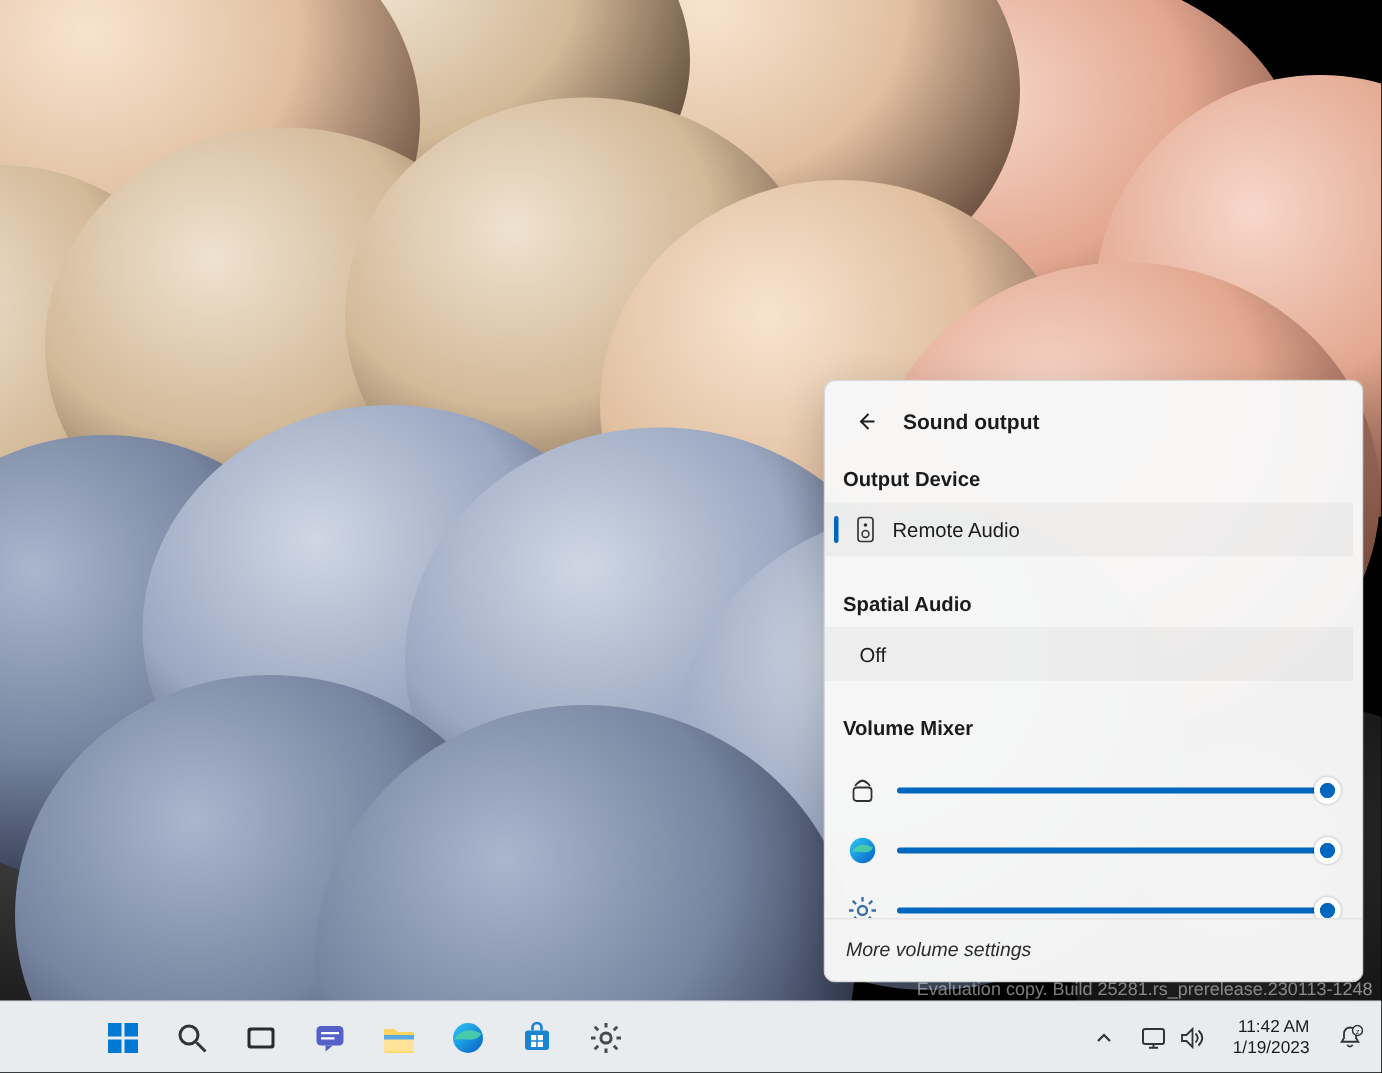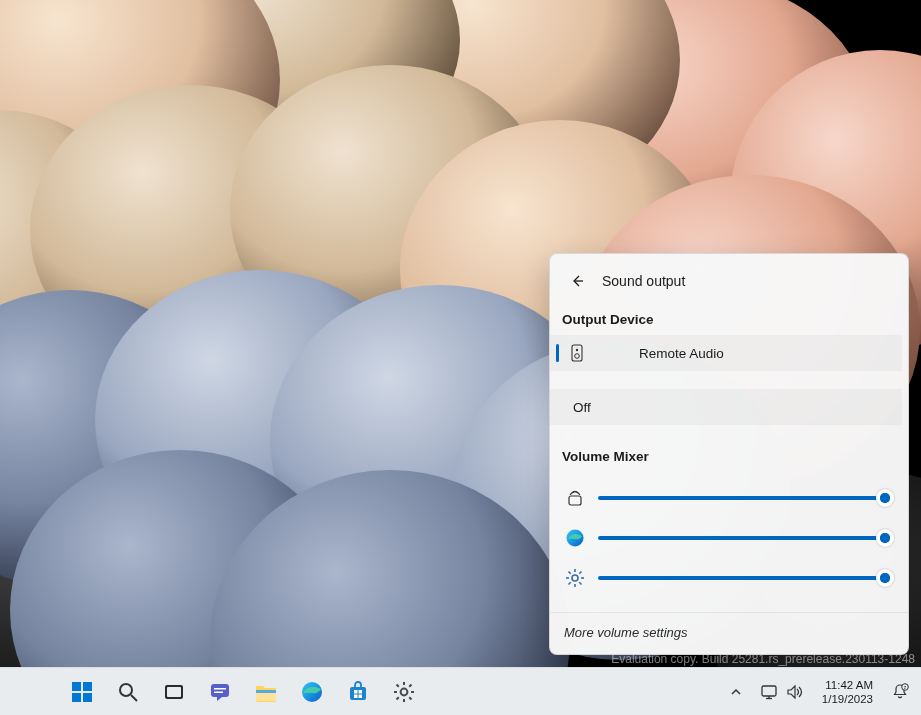--- a/index.html
+++ b/index.html
@@ -44,21 +44,21 @@
     align-items: center;
     gap: 12px;
     padding: 14px 16px 12px 14px;
   }
   .back-btn {
     width: 26px; height: 26px;
     display:flex; align-items:center; justify-content:center;
     border-radius: 4px;
     cursor: pointer;
   }
-  .flyout-title { font-size: 14px; font-weight: 400; }
+  .flyout-title { font-size: 14px; font-weight: 700; }
 
   .flyout-body {
     flex: 1 1 auto;
     overflow: hidden;
     position: relative;
     padding-left: 36px;
   }
   .flyout-scroll {
     position:absolute;
     inset:0;
@@ -84,21 +84,21 @@
   .list-item .accent-bar {
     width: 3px; height: 18px;
     background: #0067c0;
     border-radius: 2px;
     visibility: hidden;
   }
   .list-item.selected .accent-bar { visibility: visible; }
   .list-item .device-icon {
     width: 16px; display:flex; justify-content:center;
   }
-  .list-item .label { font-size: 13.5px; margin-left: 44px; }
+  .list-item .label { font-size: 13.5px; }
 
   .spacer { height: 18px; }
 
   
   .mixer {
     padding: 6px 14px 0 14px;
   }
   .mixer-row {
     display:flex;
     align-items:center;
@@ -325,20 +325,21 @@
             <rect x="2" y="1" width="10" height="16" rx="2" fill="none" stroke="#333" stroke-width="1.1"></rect>
             <circle cx="7" cy="6" r="1.2" fill="#333"></circle>
             <circle cx="7" cy="12" r="2.3" fill="none" stroke="#333" stroke-width="1"></circle>
           </svg>
         </div>
         <div class="label">Remote Audio</div>
       </div>
 
       <div class="spacer"></div>
 
+      <div class="section-label">Spatial Audio</div>
       <div class="list-item">
         <div class="accent-bar"></div>
         <div class="label" style="margin-left:4px">Off</div>
       </div>
 
       <div class="spacer"></div>
 
       <div class="section-label">Volume Mixer</div>
 
       <div class="mixer">

